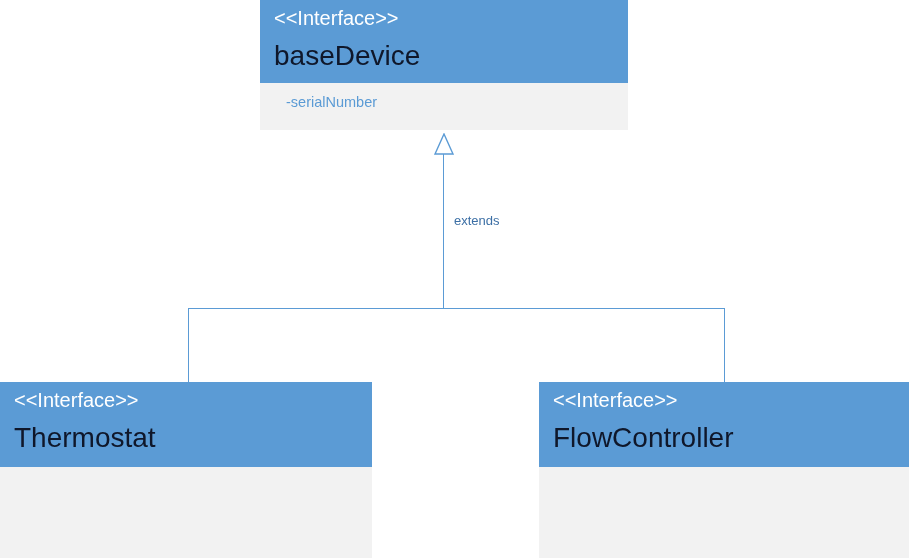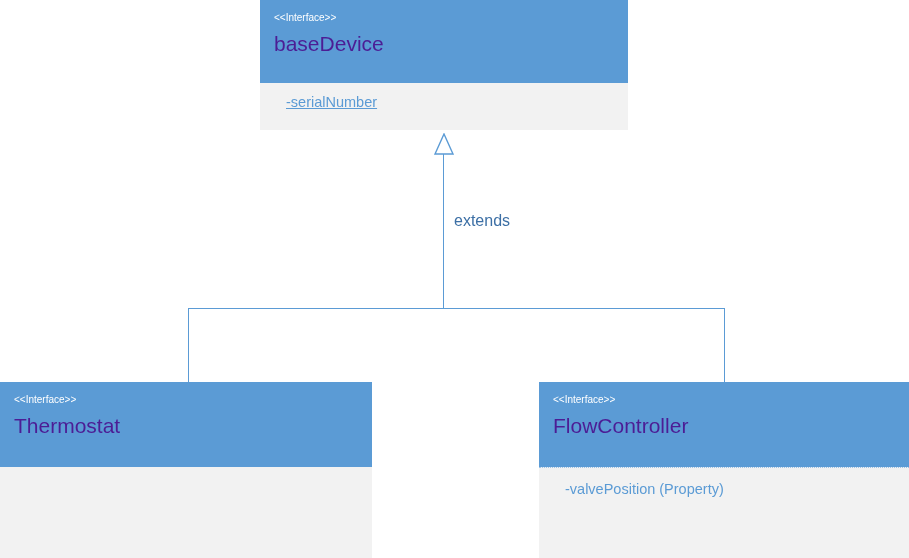--- a/index.html
+++ b/index.html
@@ -27,31 +27,31 @@
     box-sizing: border-box;
   }
   .uml-header {
     background: #5B9BD5;
     color: #ffffff;
     box-sizing: border-box;
     padding: 8px 14px 6px 14px;
     overflow: hidden;
   }
   .uml-stereotype {
-    font-size: 10px;
+    font-size: 20px;
     line-height: 20px;
     color: #ffffff;
     white-space: nowrap;
   }
   .uml-classname {
-    font-size: 21px;
+    font-size: 28px;
     line-height: 28px;
-    color: #4c1d95;
+    color: #0f172a;
     white-space: nowrap;
-    margin-top: 2px;
+    margin-top: 14px;
   }
   .uml-body {
     background: #F2F2F2;
     box-sizing: border-box;
     padding: 0;
     overflow: hidden;
   }
   .uml-attr {
     font-size: 14.5px;
     line-height: 18px;
@@ -65,21 +65,21 @@
   }
 
   
   #box-basedevice {
     left: 260px;
     top: 0px;
     width: 368px;
   }
   #box-basedevice .uml-header { height: 83px; }
   #box-basedevice .uml-body   { height: 47px; }
-  #box-basedevice .uml-attr   { padding-top: 10px; padding-bottom: 10px; text-decoration: underline; }
+  #box-basedevice .uml-attr   { padding-top: 10px; padding-bottom: 10px; }
 
   #box-thermostat {
     left: 0px;
     top: 382px;
     width: 372px;
   }
   #box-thermostat .uml-header { height: 85px; }
   #box-thermostat .uml-body   { height: 95px; }
 
   #box-flowcontroller {
@@ -131,21 +131,21 @@
     top: 133px;
     width: 22px;
     height: 23px;
   }
 
   
   #label-extends {
     position: absolute;
     left: 454px;
     top: 212px;
-    font-size: 16px;
+    font-size: 13px;
     line-height: 18px;
     color: #3C6FA5;
     white-space: nowrap;
   }
 </style>
 </head>
 <body>
 
 <div id="canvas">
 
@@ -178,17 +178,16 @@
     <div class="uml-body">
     </div>
   </div>
 
   <div class="uml-box" id="box-flowcontroller">
     <div class="uml-header">
       <div class="uml-stereotype">&lt;&lt;Interface&gt;&gt;</div>
       <div class="uml-classname">FlowController</div>
     </div>
     <div class="uml-body">
-      <div class="uml-attr sep">-valvePosition (Property)</div>
     </div>
   </div>
 
 </div>
 
 </body></html>

